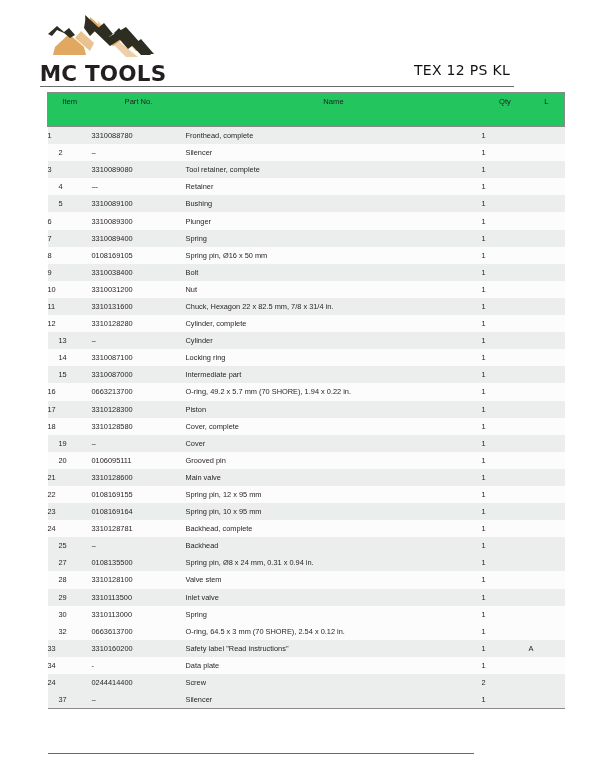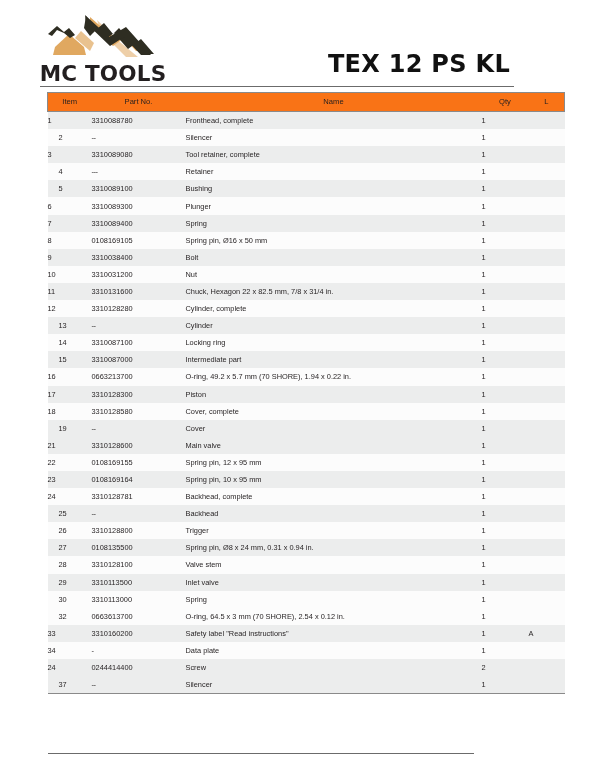--- a/index.html
+++ b/index.html
@@ -46,22 +46,22 @@
   .brand-name {
     font-size: 21.5px;
     font-weight: 700;
     letter-spacing: 0.2px;
     color: #231f20;
     line-height: 1;
     margin-top: 1px;
     font-family: "DejaVu Sans", sans-serif;
   }
   .doc-title {
-    font-size: 24px;
-    font-weight: 700;
+    font-size: 14px;
+    font-weight: 400;
     letter-spacing: 0.3px;
     color: #111111;
     margin-bottom: 8px;
     font-family: "DejaVu Sans", sans-serif;
   }
 
   .rule-top {
     margin: 0 18px 0 40px;
     border: 0;
     border-top: 1.6px solid #6b6b6b;
@@ -86,22 +86,22 @@
     border-collapse: collapse;
     width: 517px;
     margin-left: 47px;
     table-layout: fixed;
     font-size: 7.4px;
   }
   table.parts thead th {
     font-weight: 400;
     font-size: 7.6px;
     color: #231f20;
-    padding: 4px 0 5px 0;
-    background: #f97316;
+    padding: 4px 0 20px 0;
+    background: #22c55e;
     border-bottom: 1px solid #8a8a8a;
     border-top: 1px solid #8a8a8a;
   }
   table.parts thead th.c-item { border-left: 1px solid #8a8a8a; }
   table.parts thead th.c-l { border-right: 1px solid #8a8a8a; }
 
   table.parts td {
     padding: 0;
     height: 17.1px;
     color: #231f20;
@@ -317,20 +317,27 @@
             <td class="c-qty">1</td>
             <td class="c-l"></td>
           </tr>
           <tr class="row-odd">
             <td class="c-item indent">19</td>
             <td class="c-part"><span class="dash">--</span></td>
             <td class="c-name">Cover</td>
             <td class="c-qty">1</td>
             <td class="c-l"></td>
           </tr>
+          <tr class="row-even">
+            <td class="c-item indent">20</td>
+            <td class="c-part">0106095111</td>
+            <td class="c-name">Grooved pin</td>
+            <td class="c-qty">1</td>
+            <td class="c-l"></td>
+          </tr>
           <tr class="row-odd">
             <td class="c-item">21</td>
             <td class="c-part">3310128600</td>
             <td class="c-name">Main valve</td>
             <td class="c-qty">1</td>
             <td class="c-l"></td>
           </tr>
           <tr class="row-even">
             <td class="c-item">22</td>
             <td class="c-part">0108169155</td>
@@ -349,27 +356,20 @@
             <td class="c-item">24</td>
             <td class="c-part">3310128781</td>
             <td class="c-name">Backhead, complete</td>
             <td class="c-qty">1</td>
             <td class="c-l"></td>
           </tr>
           <tr class="row-odd">
             <td class="c-item indent">25</td>
             <td class="c-part"><span class="dash">--</span></td>
             <td class="c-name">Backhead</td>
-            <td class="c-qty">1</td>
-            <td class="c-l"></td>
-          </tr>
-          <tr class="row-even">
-            <td class="c-item indent">26</td>
-            <td class="c-part">3310128800</td>
-            <td class="c-name">Trigger</td>
             <td class="c-qty">1</td>
             <td class="c-l"></td>
           </tr>
           <tr class="row-odd">
             <td class="c-item indent">27</td>
             <td class="c-part">0108135500</td>
             <td class="c-name">Spring pin, Ø8 x 24 mm, 0.31 x 0.94 in.</td>
             <td class="c-qty">1</td>
             <td class="c-l"></td>
           </tr>

